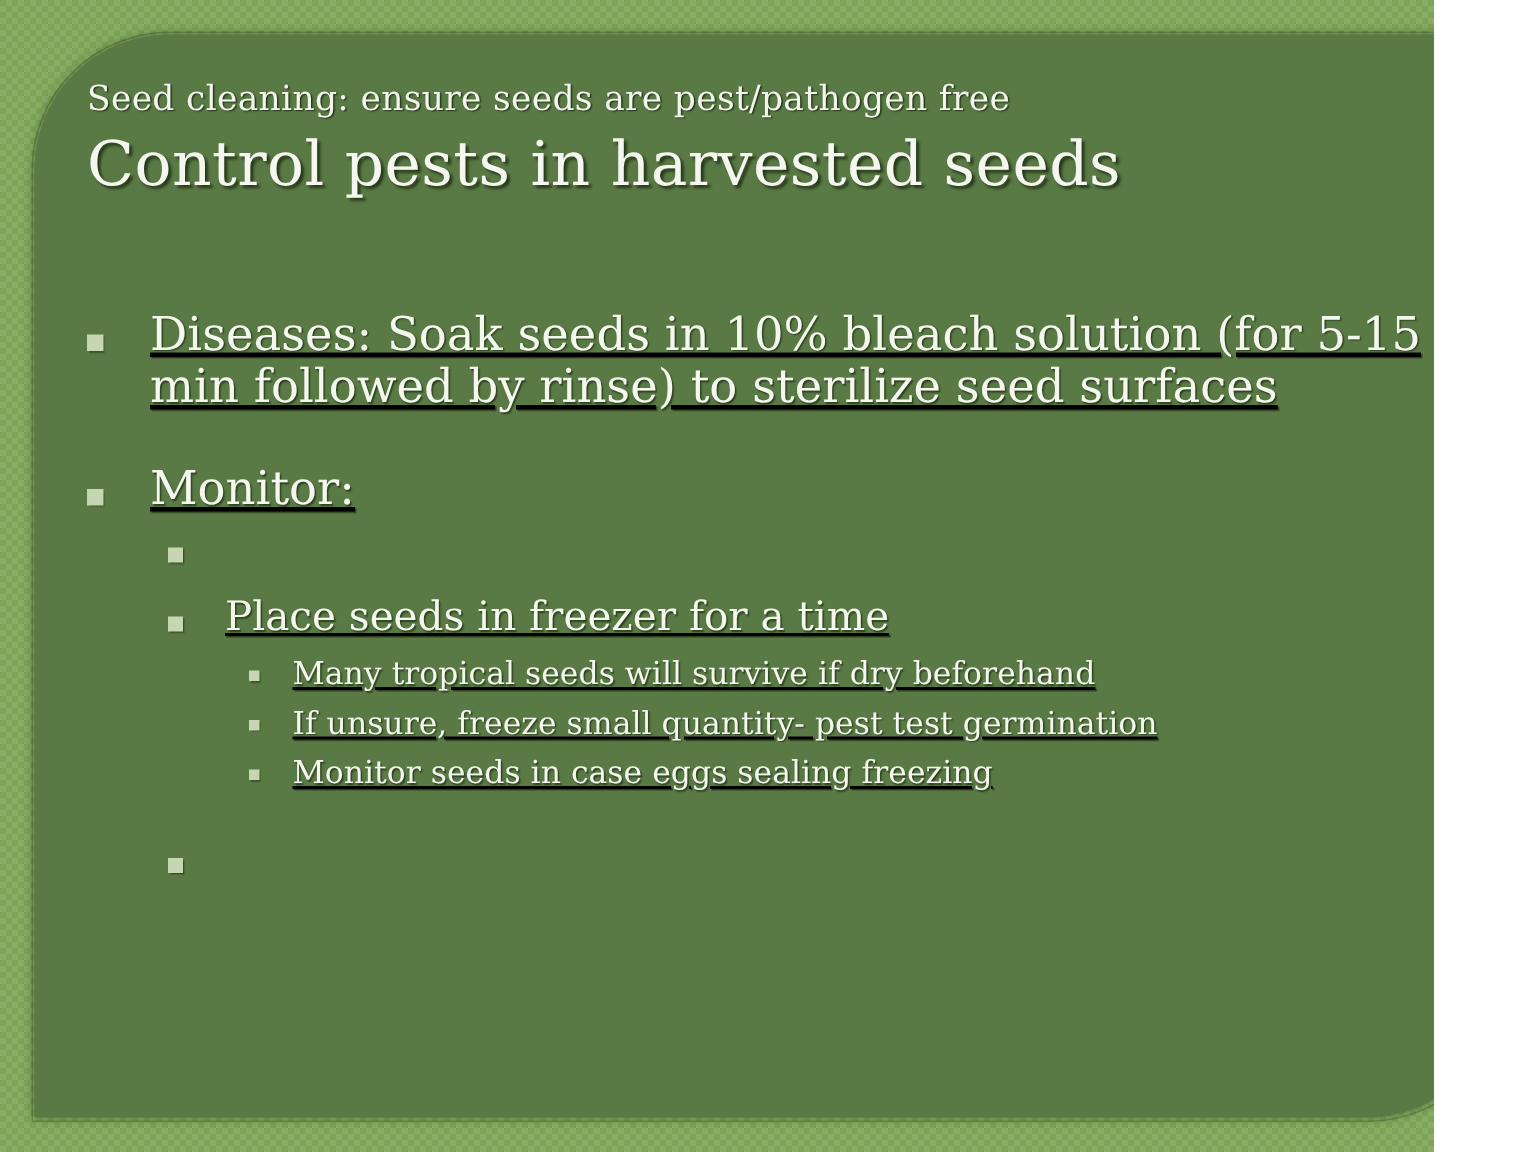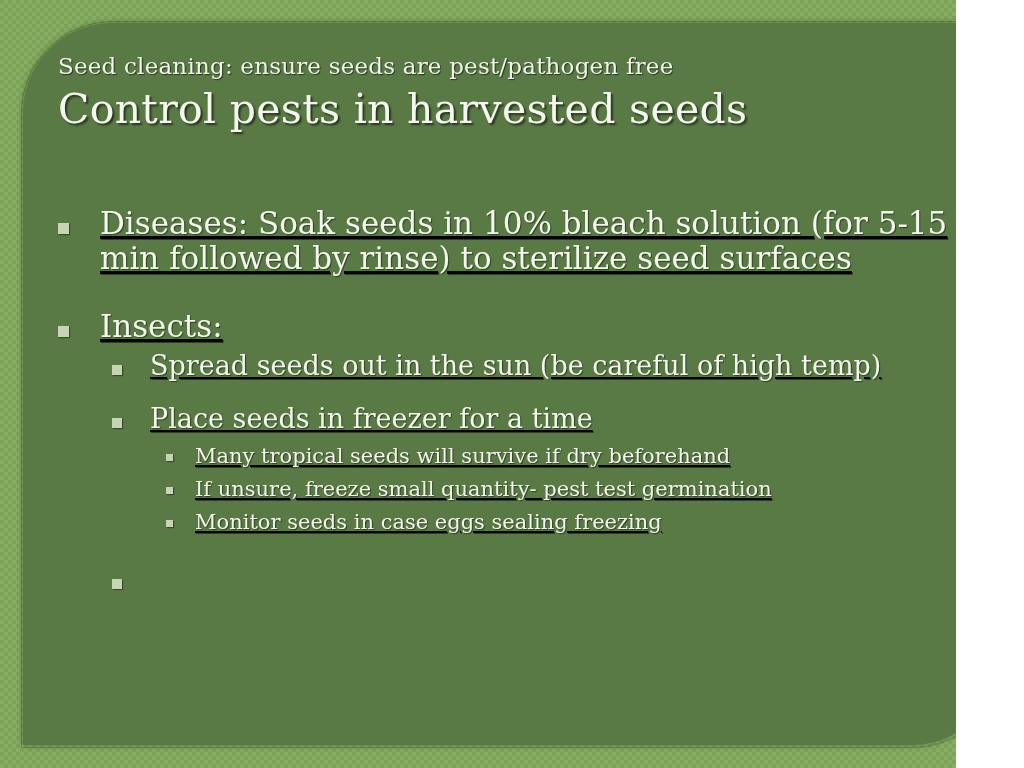--- a/index.html
+++ b/index.html
@@ -161,28 +161,27 @@
 
     <div class="li lvl1">
       <span class="marker"></span>
       <span class="txt">Diseases: Soak seeds in 10% bleach solution (for 5-15 min followed by rinse) to sterilize seed surfaces</span>
     </div>
 
     <div class="gap-lg"></div>
 
     <div class="li lvl1">
       <span class="marker"></span>
-      <span class="txt">Insects:</span>
+      <span class="txt">Monitor:</span>
     </div>
 
     <div class="gap-xs"></div>
 
     <div class="li lvl2">
       <span class="marker"></span>
-      <span class="txt">Spread seeds out in the sun (be careful of high temp)</span>
     </div>
 
     <div class="gap-md"></div>
 
     <div class="li lvl2">
       <span class="marker"></span>
       <span class="txt">Place seeds in freezer for a time</span>
     </div>
 
     <div class="gap-sm"></div>

